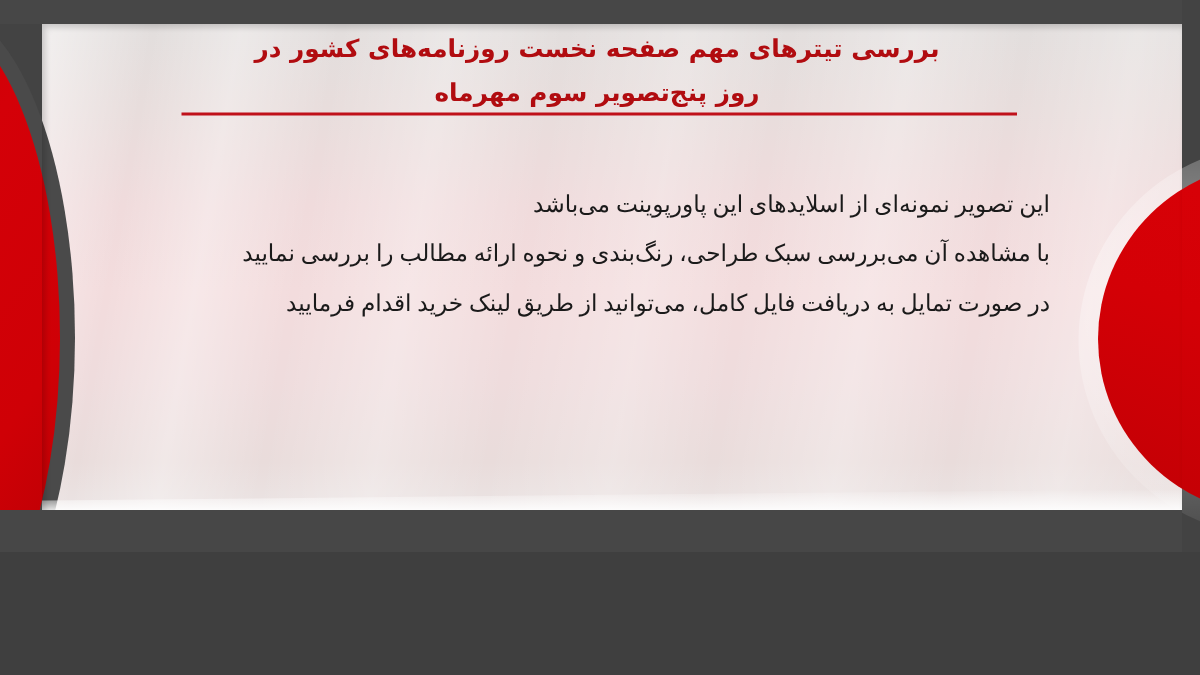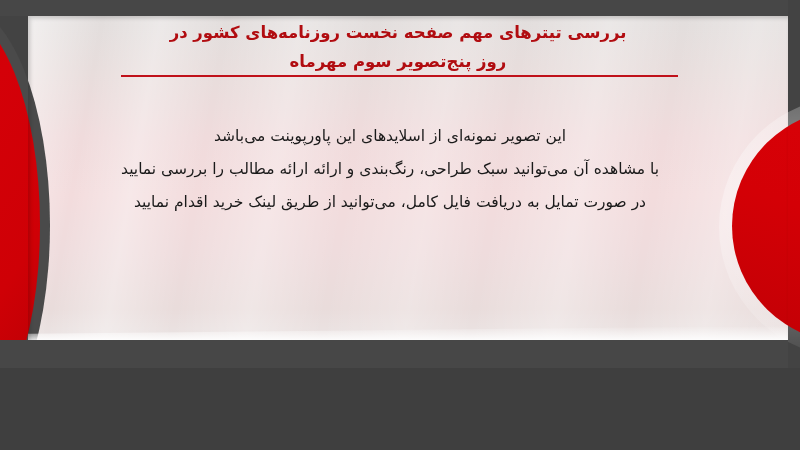--- a/index.html
+++ b/index.html
@@ -140,23 +140,24 @@
     background: #c0111a;
     z-index: 7;
   }
 
   
   .body-block {
     position: absolute;
     right: 100px;
     top: 120px;
     width: 620px;
-    text-align: center;
+    text-align: right;
     direction: rtl;
     z-index: 7;
+    font-family: Liberation Serif, serif;
   }
   .body-line {
     color: #1a1a1a;
     font-size: 15.5px;
     font-weight: 400;
     line-height: 33px;
     white-space: nowrap;
   }
 
   
@@ -188,21 +189,21 @@
   <div class="right-blob"></div>
 
   <div class="title-block">
     <div class="title-line">بررسی تیترهای مهم صفحه نخست روزنامه‌های کشور در</div>
     <div class="title-line">روز پنج‌تصویر سوم مهرماه</div>
   </div>
   <div class="title-rule"></div>
 
   <div class="body-block">
     <div class="body-line">این تصویر نمونه‌ای از اسلایدهای این پاورپوینت می‌باشد</div>
-    <div class="body-line">با مشاهده آن می‌توانید سبک طراحی، رنگ‌بندی و ارائه ارائه مطالب را بررسی نمایید</div>
-    <div class="body-line">در صورت تمایل به دریافت فایل کامل، می‌توانید از طریق لینک خرید اقدام نمایید</div>
+    <div class="body-line">با مشاهده آن می‌بررسی سبک طراحی، رنگ‌بندی و نحوه ارائه مطالب را بررسی نمایید</div>
+    <div class="body-line">در صورت تمایل به دریافت فایل کامل، می‌توانید از طریق لینک خرید اقدام فرمایید</div>
   </div>
 
   <div class="bottom-slant"></div>
   <div class="panel-inner-shadow"></div>
   <div class="frame-bottom"></div>
 
 </div>
 
 </body></html>

